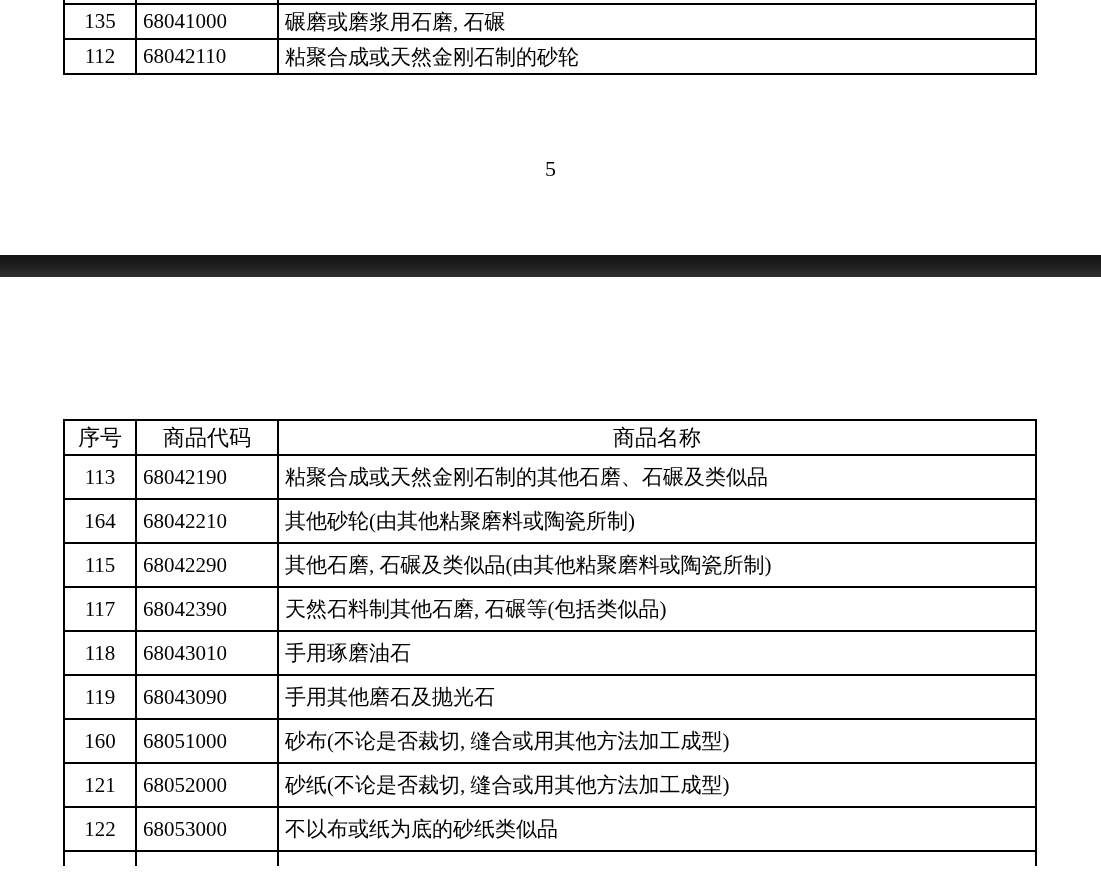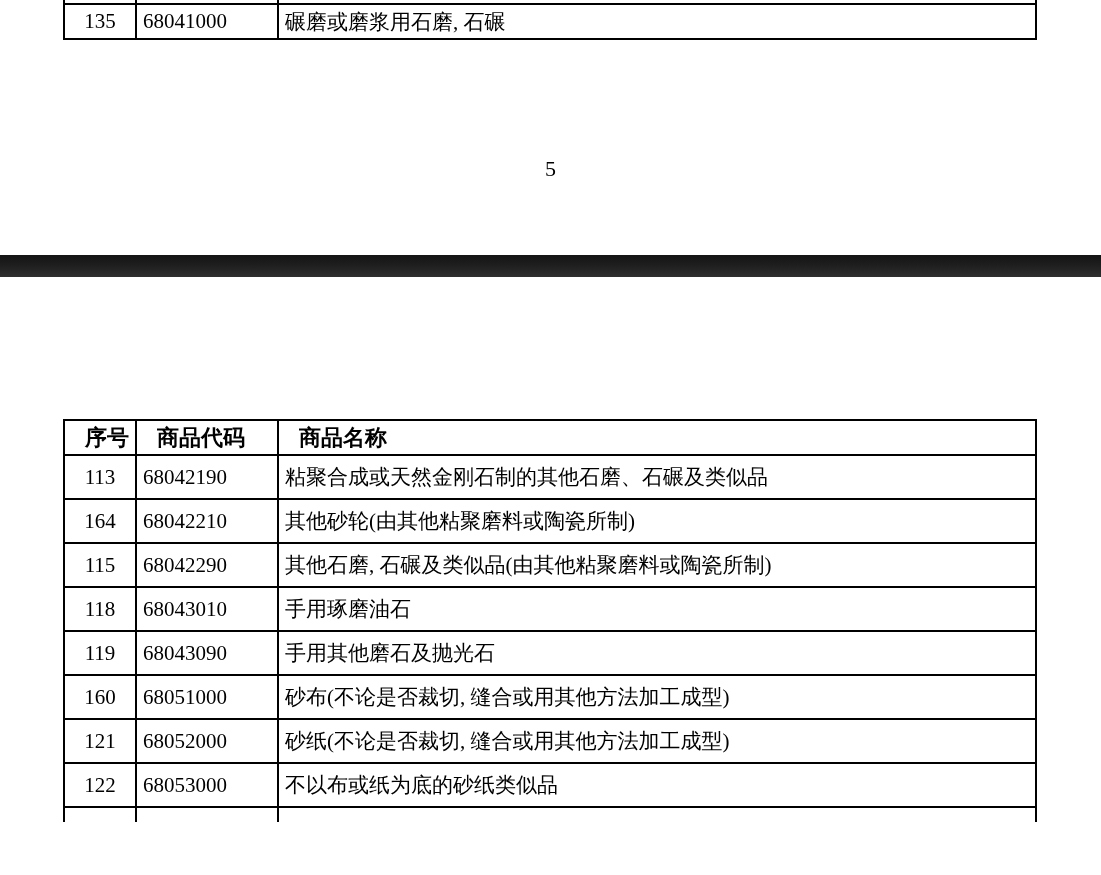--- a/index.html
+++ b/index.html
@@ -24,23 +24,22 @@
   .doc-table td, .doc-table th {
     border: 2px solid #000000;
     overflow: hidden;
     white-space: nowrap;
     vertical-align: middle;
     padding: 0;
     font-size: 21px;
   }
   .doc-table th {
     font-size: 22px;
-    font-weight: bold;
-    text-align: left;
-    padding-left: 20px;
+    font-weight: normal;
+    text-align: center;
   }
   
   col.c-seq  { width: 72px; }
   col.c-code { width: 142px; }
   col.c-name { width: 758px; }
 
   .tbl-page5 { left: 63px; top: 0; }
   .tbl-page6 { left: 63px; top: 419px; }
 
   .tbl-page5 tr.data-row { height: 35px; }
@@ -100,20 +99,25 @@
       <tr class="partial-top">
         <td class="seq"></td>
         <td class="code"></td>
         <td class="name"></td>
       </tr>
       <tr class="data-row">
         <td class="seq">135</td>
         <td class="code">68041000</td>
         <td class="name">碾磨或磨浆用石磨, 石碾</td>
       </tr>
+      <tr class="data-row">
+        <td class="seq">112</td>
+        <td class="code">68042110</td>
+        <td class="name">粘聚合成或天然金刚石制的砂轮</td>
+      </tr>
     </tbody>
   </table>
   <div class="page-number">5</div>
 </div>
 
 <div class="page-separator"></div>
 
 <div class="page page-6"></div>
 <table class="doc-table tbl-page6">
   <colgroup>
@@ -136,20 +140,25 @@
       <td class="seq">164</td>
       <td class="code">68042210</td>
       <td class="name">其他砂轮(由其他粘聚磨料或陶瓷所制)</td>
     </tr>
     <tr class="data-row">
       <td class="seq">115</td>
       <td class="code">68042290</td>
       <td class="name">其他石磨, 石碾及类似品(由其他粘聚磨料或陶瓷所制)</td>
     </tr>
     <tr class="data-row">
+      <td class="seq">117</td>
+      <td class="code">68042390</td>
+      <td class="name">天然石料制其他石磨, 石碾等(包括类似品)</td>
+    </tr>
+    <tr class="data-row">
       <td class="seq">118</td>
       <td class="code">68043010</td>
       <td class="name">手用琢磨油石</td>
     </tr>
     <tr class="data-row">
       <td class="seq">119</td>
       <td class="code">68043090</td>
       <td class="name">手用其他磨石及抛光石</td>
     </tr>
     <tr class="data-row">

